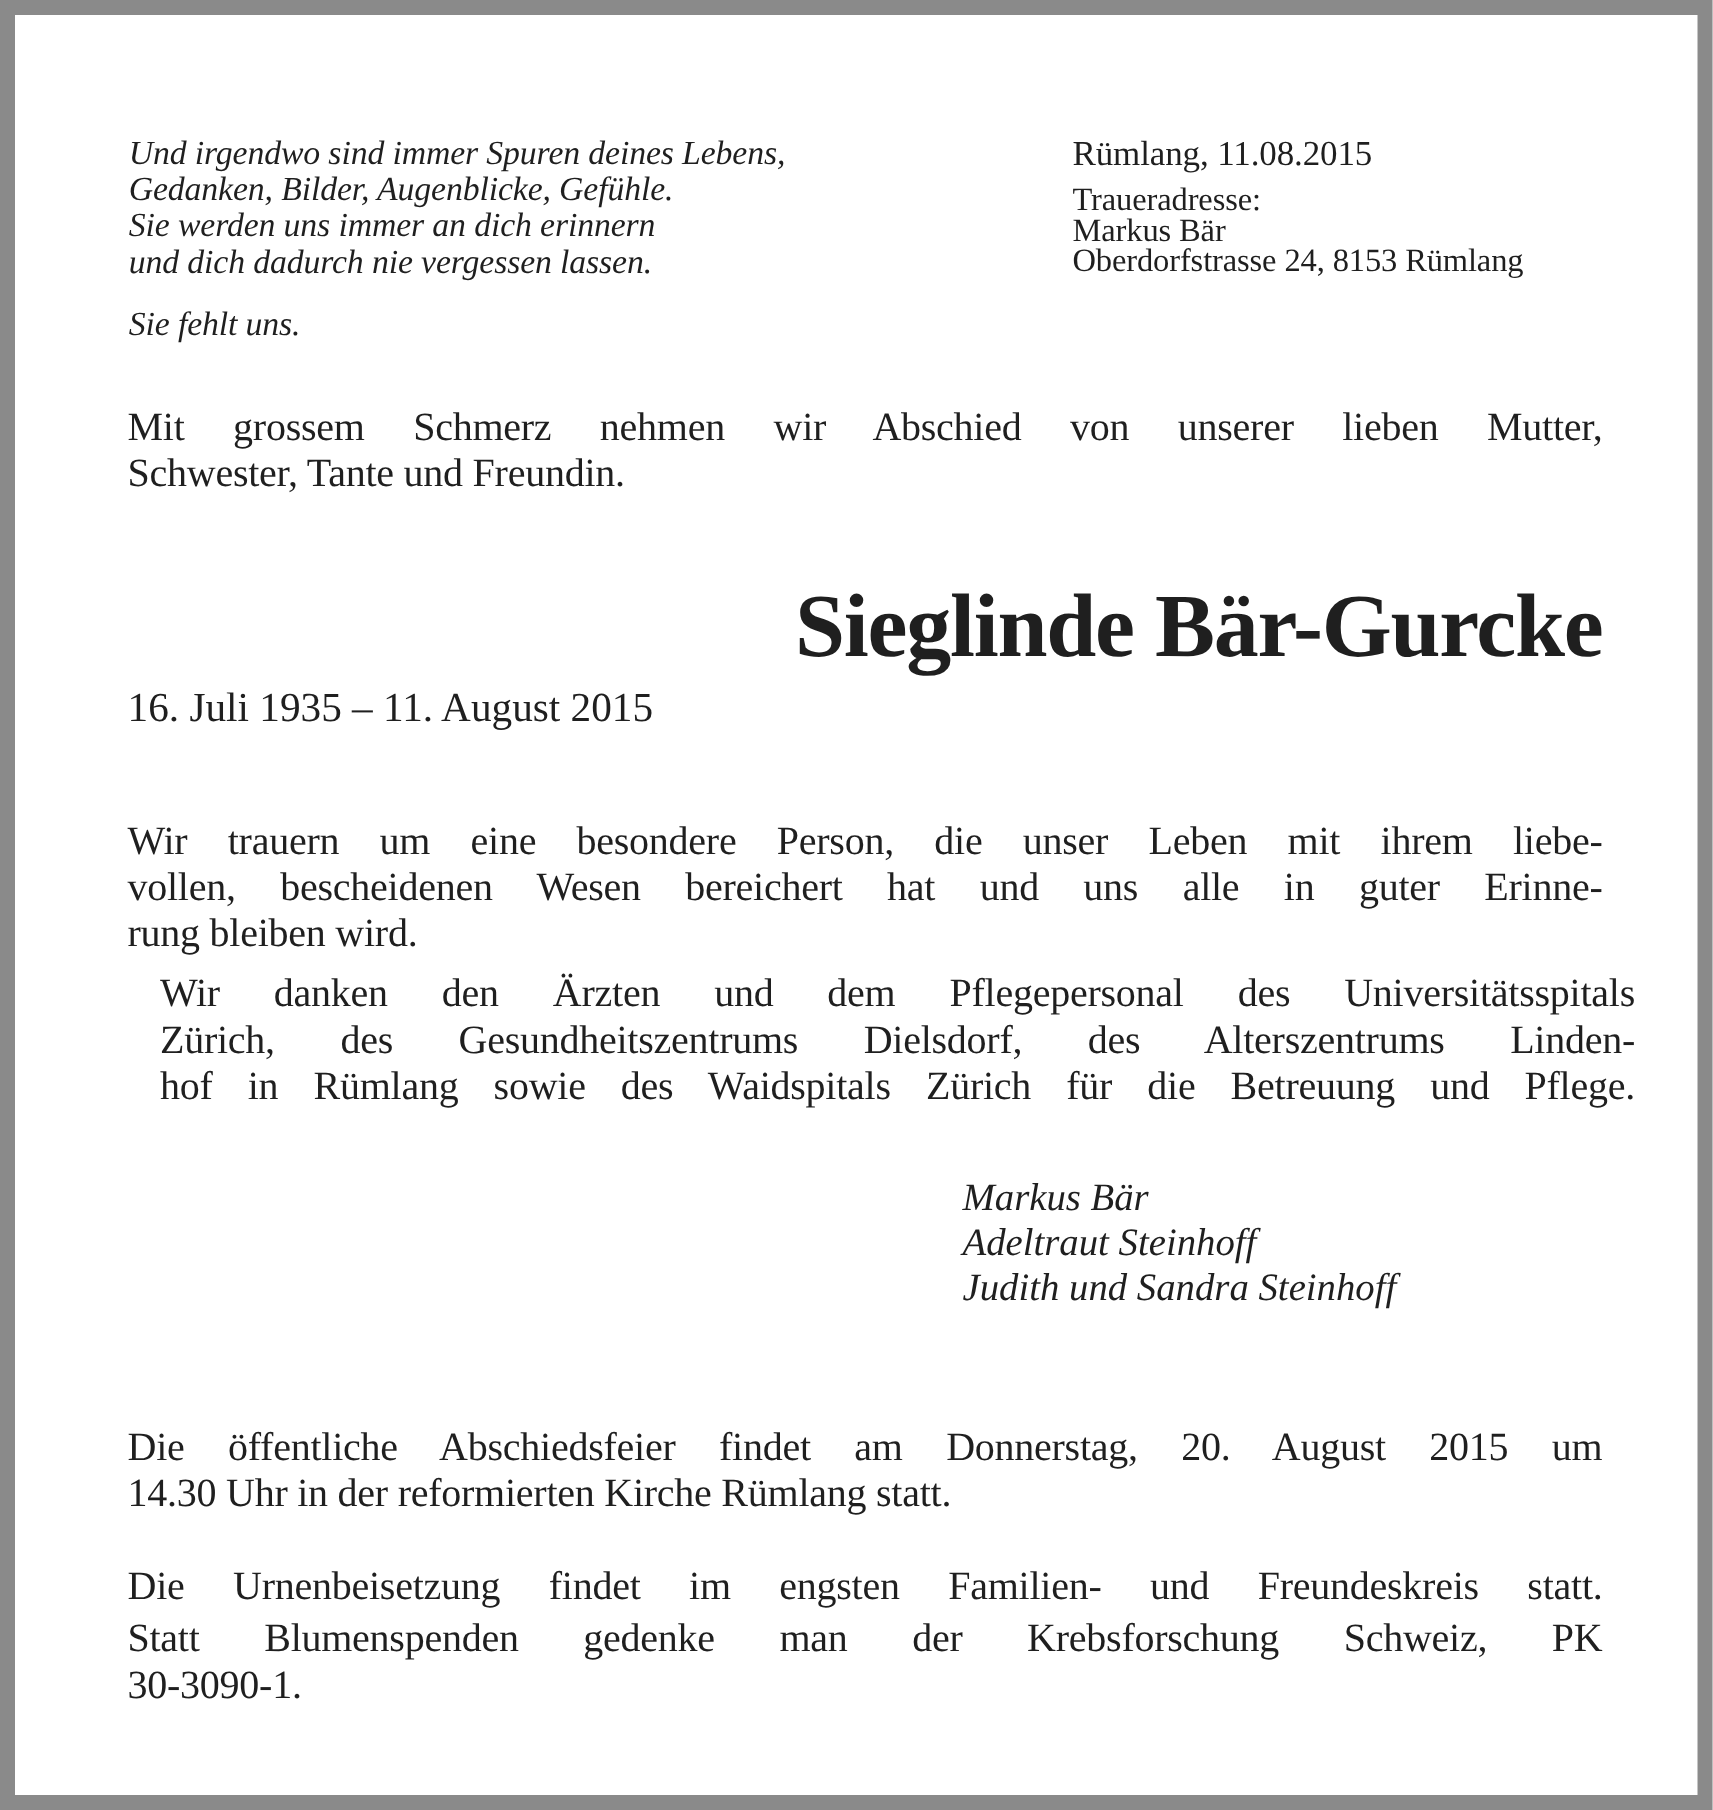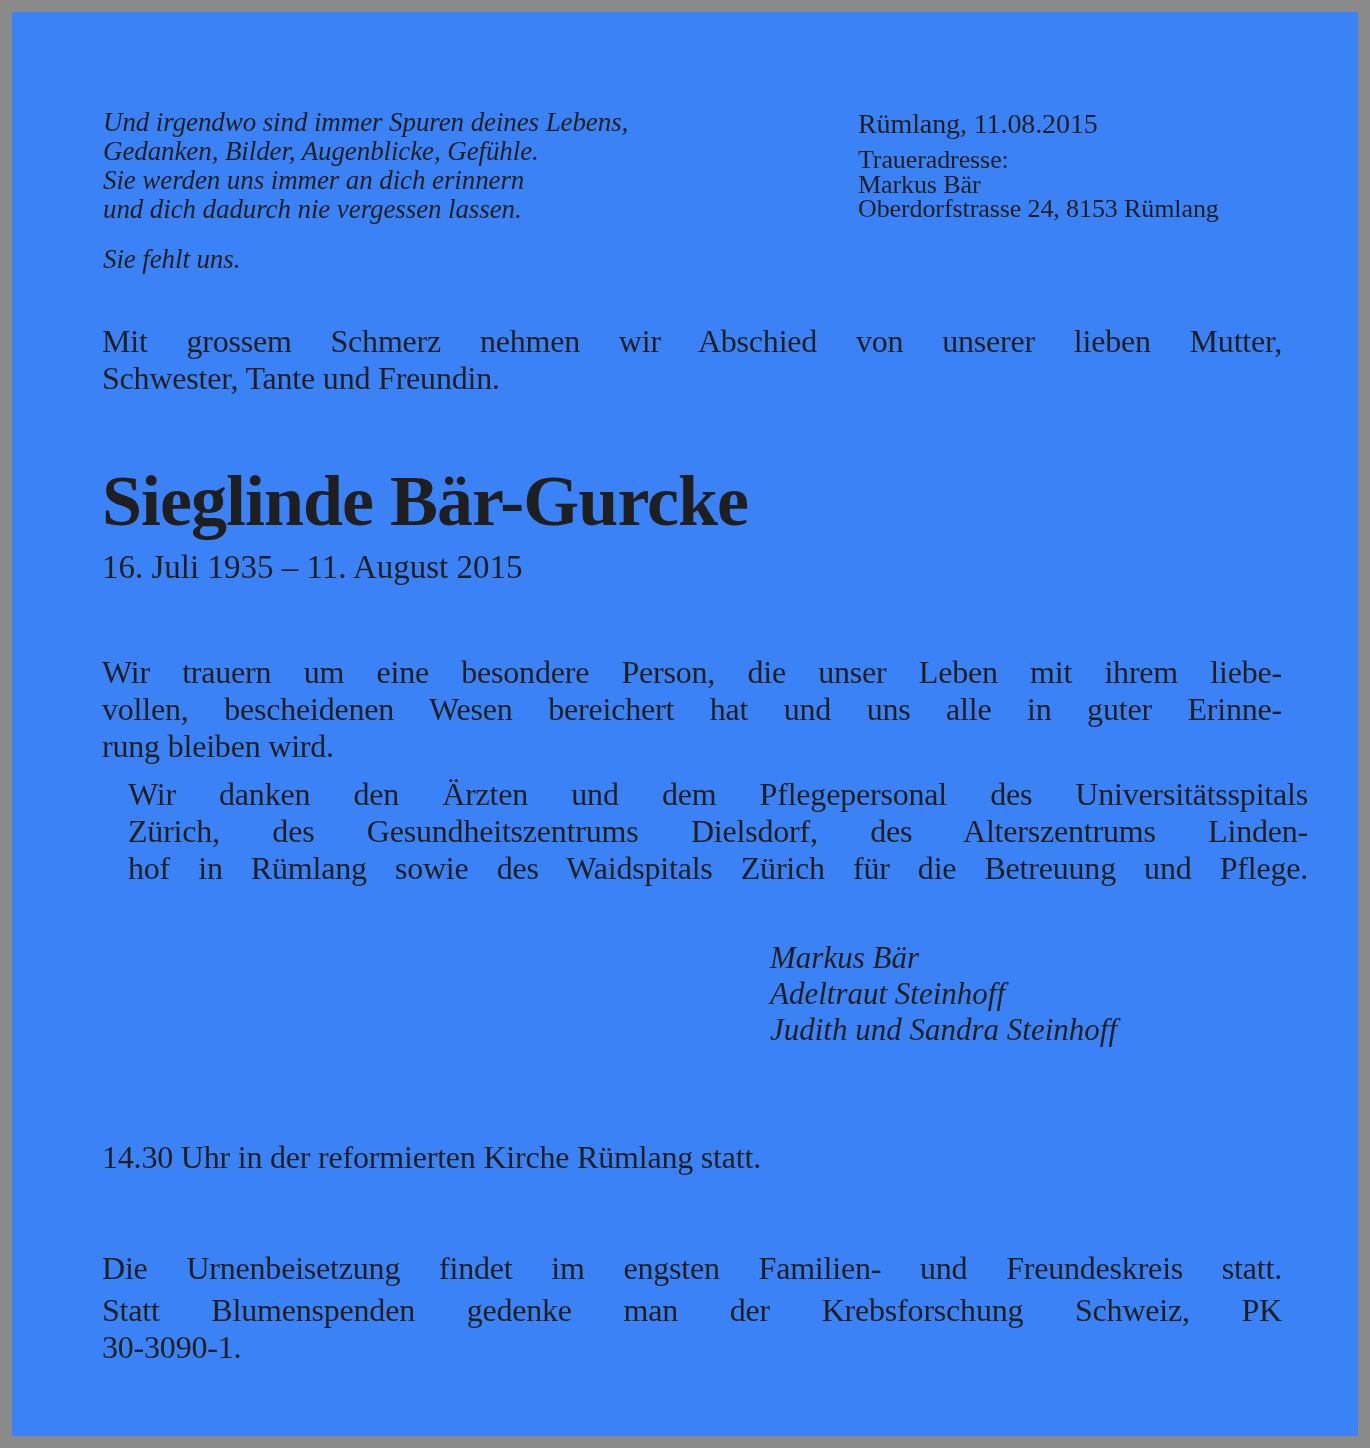--- a/index.html
+++ b/index.html
@@ -8,21 +8,21 @@
     position:relative;
     width:1370px; height:1448px;
     background:#8a8a8a; 
     overflow:hidden;
     font-family:"Liberation Serif","DejaVu Serif",serif;
     color:#1f1f1f;
   }
   #sheet {
     position:absolute;
     left:12px; top:12px; right:12px; bottom:12px;
-    background:#3b82f6;
+    background:#ffffff;
   }
   .abs { position:absolute; }
   .col {
     left:90px; width:1180px;
   }
   .body-par {
     font-size:32px;
     line-height:37px;
     letter-spacing:-0.2px;
   }
@@ -50,21 +50,21 @@
   .dateline {
     font-size:28px;
     line-height:40px;
     margin-bottom:4px;
   }
 
   .intro { top:311px; }
 
   .deceased-name {
     top:451px;
-    text-align:left;
+    text-align:right;
     font-size:72px;
     line-height:76px;
     font-weight:700;
     letter-spacing:-1px;
   }
   .life-dates {
     top:537px;
     text-align:left;
     font-size:33px;
     line-height:37px;
@@ -126,20 +126,21 @@
         <div class="ln">hof in Rümlang sowie des Waidspitals Zürich für die Betreuung und Pflege.</div>
       </div>
 
     <div class="abs family-names">
         <div class="ln">Markus Bär</div>
         <div class="ln">Adeltraut Steinhoff</div>
         <div class="ln">Judith und Sandra Steinhoff</div>
       </div>
 
     <div class="abs col body-par par-service justify">
+        <div class="ln">Die öffentliche Abschiedsfeier findet am Donnerstag, 20. August 2015 um</div>
         <div class="ln">14.30 Uhr in der reformierten Kirche Rümlang statt.</div>
       </div>
 
     <div class="abs col body-par par-burial justify justify-last">
         <div class="ln">Die Urnenbeisetzung findet im engsten Familien- und Freundeskreis statt.</div>
       </div>
 
     <div class="abs col body-par par-donations justify">
         <div class="ln">Statt Blumenspenden gedenke man der Krebsforschung Schweiz, PK</div>
         <div class="ln">30-3090-1.</div>

